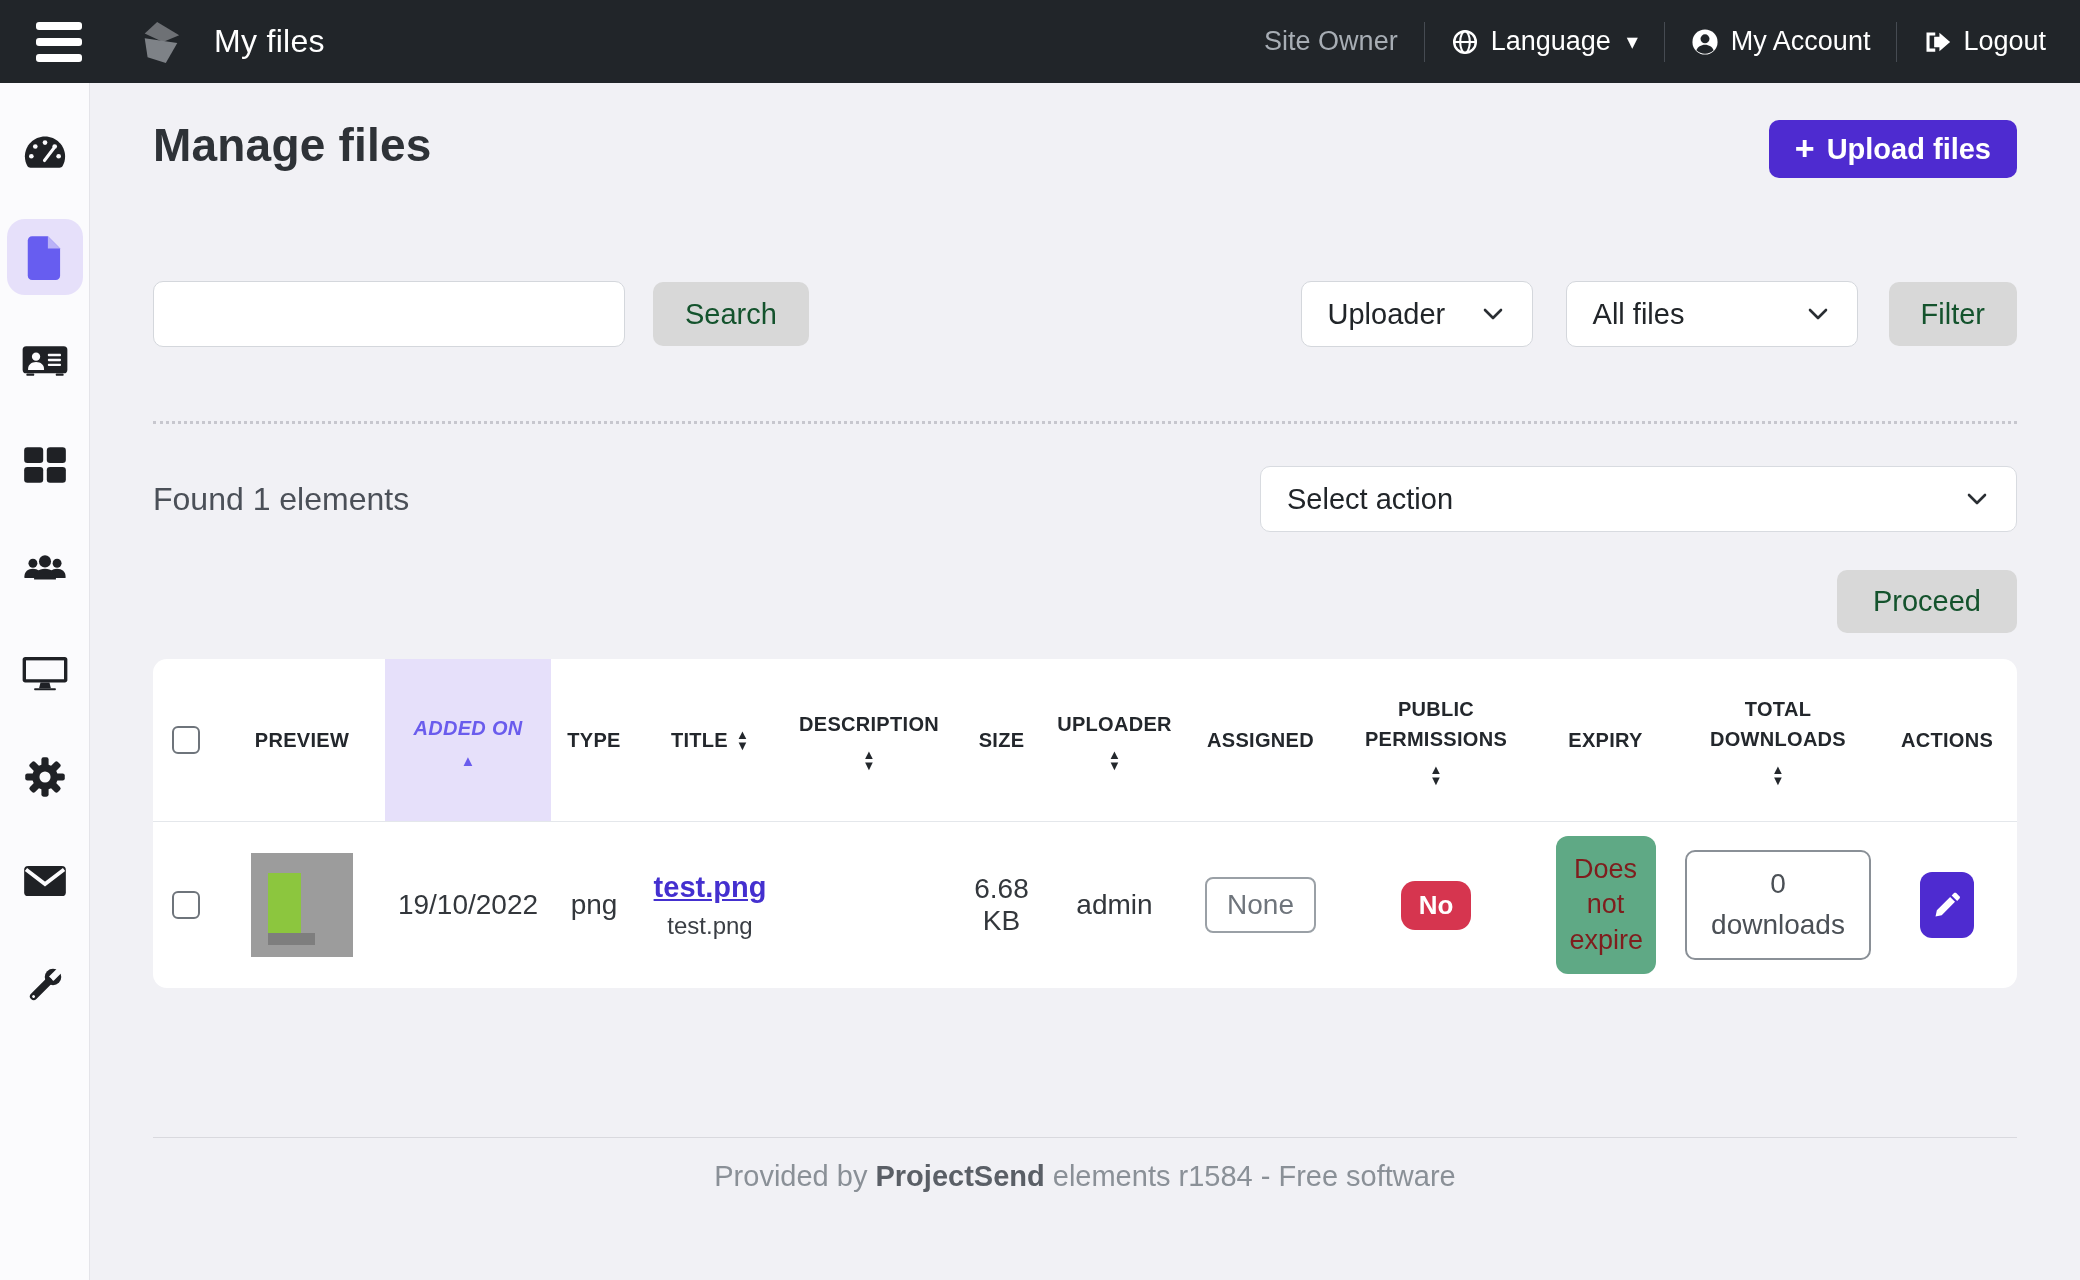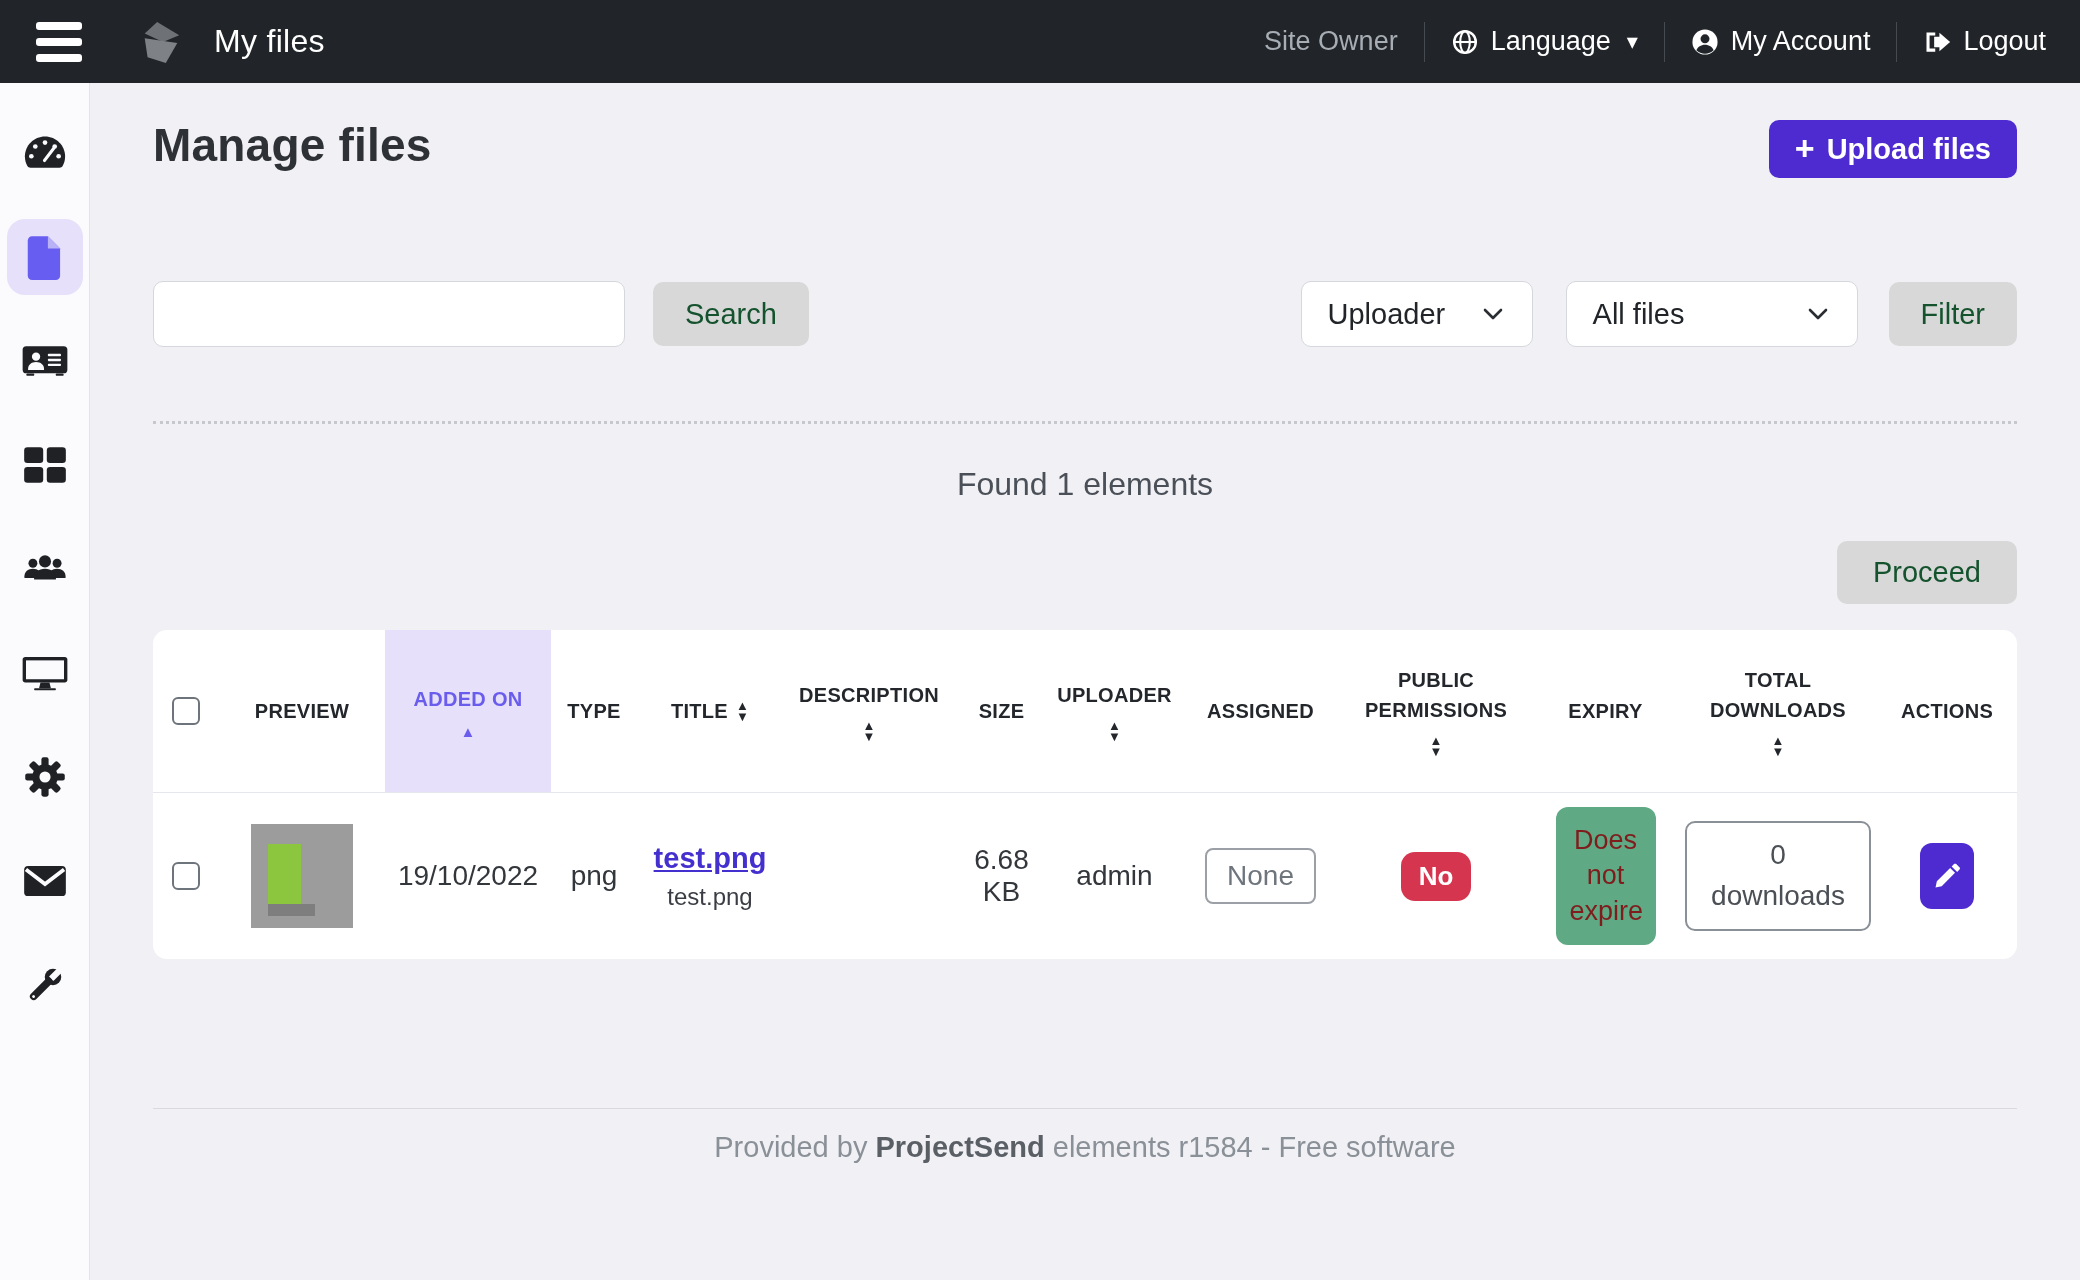--- a/index.html
+++ b/index.html
@@ -54,35 +54,35 @@
     display:flex;align-items:center;justify-content:space-between;font-size:29px;color:#212529;
     padding:0 26px;cursor:pointer;}
   .dd-uploader{margin-left:auto;width:232px;}
   .dd-allfiles{margin-left:33px;width:292px;}
   .btn-filter{margin-left:31px;}
   .chev{width:26px;height:16px;flex:none;margin-left:16px;}
   .chev polyline{fill:none;stroke:#2a2e33;stroke-width:2.6;stroke-linecap:round;stroke-linejoin:round;}
 
   .dotted-sep{margin-top:74px;border-top:3px dotted #c7c7ce;height:0;}
 
-  .found-row{margin-top:42px;display:flex;align-items:center;flex-direction:column;}
+  .found-row{margin-top:42px;display:flex;align-items:center;}
   .found-text{font-size:32px;color:#4b5058;}
   .dd-action{margin-left:auto;width:757px;border-color:#d8dbe0;}
 
   .proceed-row{margin-top:38px;display:flex;justify-content:flex-end;}
   .btn-proceed{height:63px;padding:0 36px;}
 
   
   .card{margin-top:26px;background:#fff;border-radius:14px;width:1864px;overflow:hidden;}
   .tgrid{display:grid;grid-template-columns:66px 166px 166px 86px 146px 172px 93px 133px 159px 192px 147px 198px 140px;}
   .thead{border-bottom:1px solid #e4e7eb;}
   .th{min-height:162px;display:flex;flex-direction:column;align-items:center;justify-content:center;
     font-size:20px;font-weight:700;color:#23272c;text-align:center;letter-spacing:.3px;padding:8px 6px;gap:10px;}
   .th .lbl{line-height:1.5;}
-  .th-added{background:var(--accent-light);color:var(--accent-mid);}
+  .th-added{background:var(--accent-light);color:var(--accent-mid);font-style:italic;}
   .sort{display:flex;flex-direction:column;align-items:center;font-size:13px;line-height:11px;color:#23272c;}
   .sort-inline{display:flex;align-items:center;gap:8px;}
   .sort-asc{font-size:15px;color:var(--accent-mid);line-height:1;}
   .trow .td{min-height:166px;display:flex;flex-direction:column;align-items:center;justify-content:center;
     font-size:28px;color:#33373c;text-align:center;padding:10px 6px;}
   .checkbox{width:28px;height:28px;border:2.5px solid #6e747b;border-radius:6px;background:#fff;cursor:pointer;}
   .thumb{width:102px;height:104px;background:#9c9c9c;position:relative;cursor:pointer;}
   .thumb .green{position:absolute;left:17%;top:19%;width:32%;height:58%;background:#8cc63e;}
   .thumb .shadow{position:absolute;left:17%;top:77%;width:46%;height:11%;background:#7e7e7e;}
   .file-link{color:var(--link);font-weight:700;text-decoration:underline;font-size:29px;cursor:pointer;}
@@ -264,20 +264,26 @@
           <polyline points="3,4 11,12 19,4"></polyline>
         </svg>
     </div>
     <button class="btn-gray btn-filter">Filter</button>
   </div>
 
   <div class="dotted-sep"></div>
 
   <div class="found-row">
     <div class="found-text">Found 1 elements</div>
+    <div class="dropdown dd-action">
+      <span>Select action</span>
+      <svg class="chev" viewBox="0 0 22 16">
+          <polyline points="3,4 11,12 19,4"></polyline>
+        </svg>
+    </div>
   </div>
 
   <div class="proceed-row">
     <button class="btn-gray btn-proceed">Proceed</button>
   </div>
 
   <div class="card">
     <div class="tgrid thead">
       <div class="th">
           <div class="checkbox"></div>

